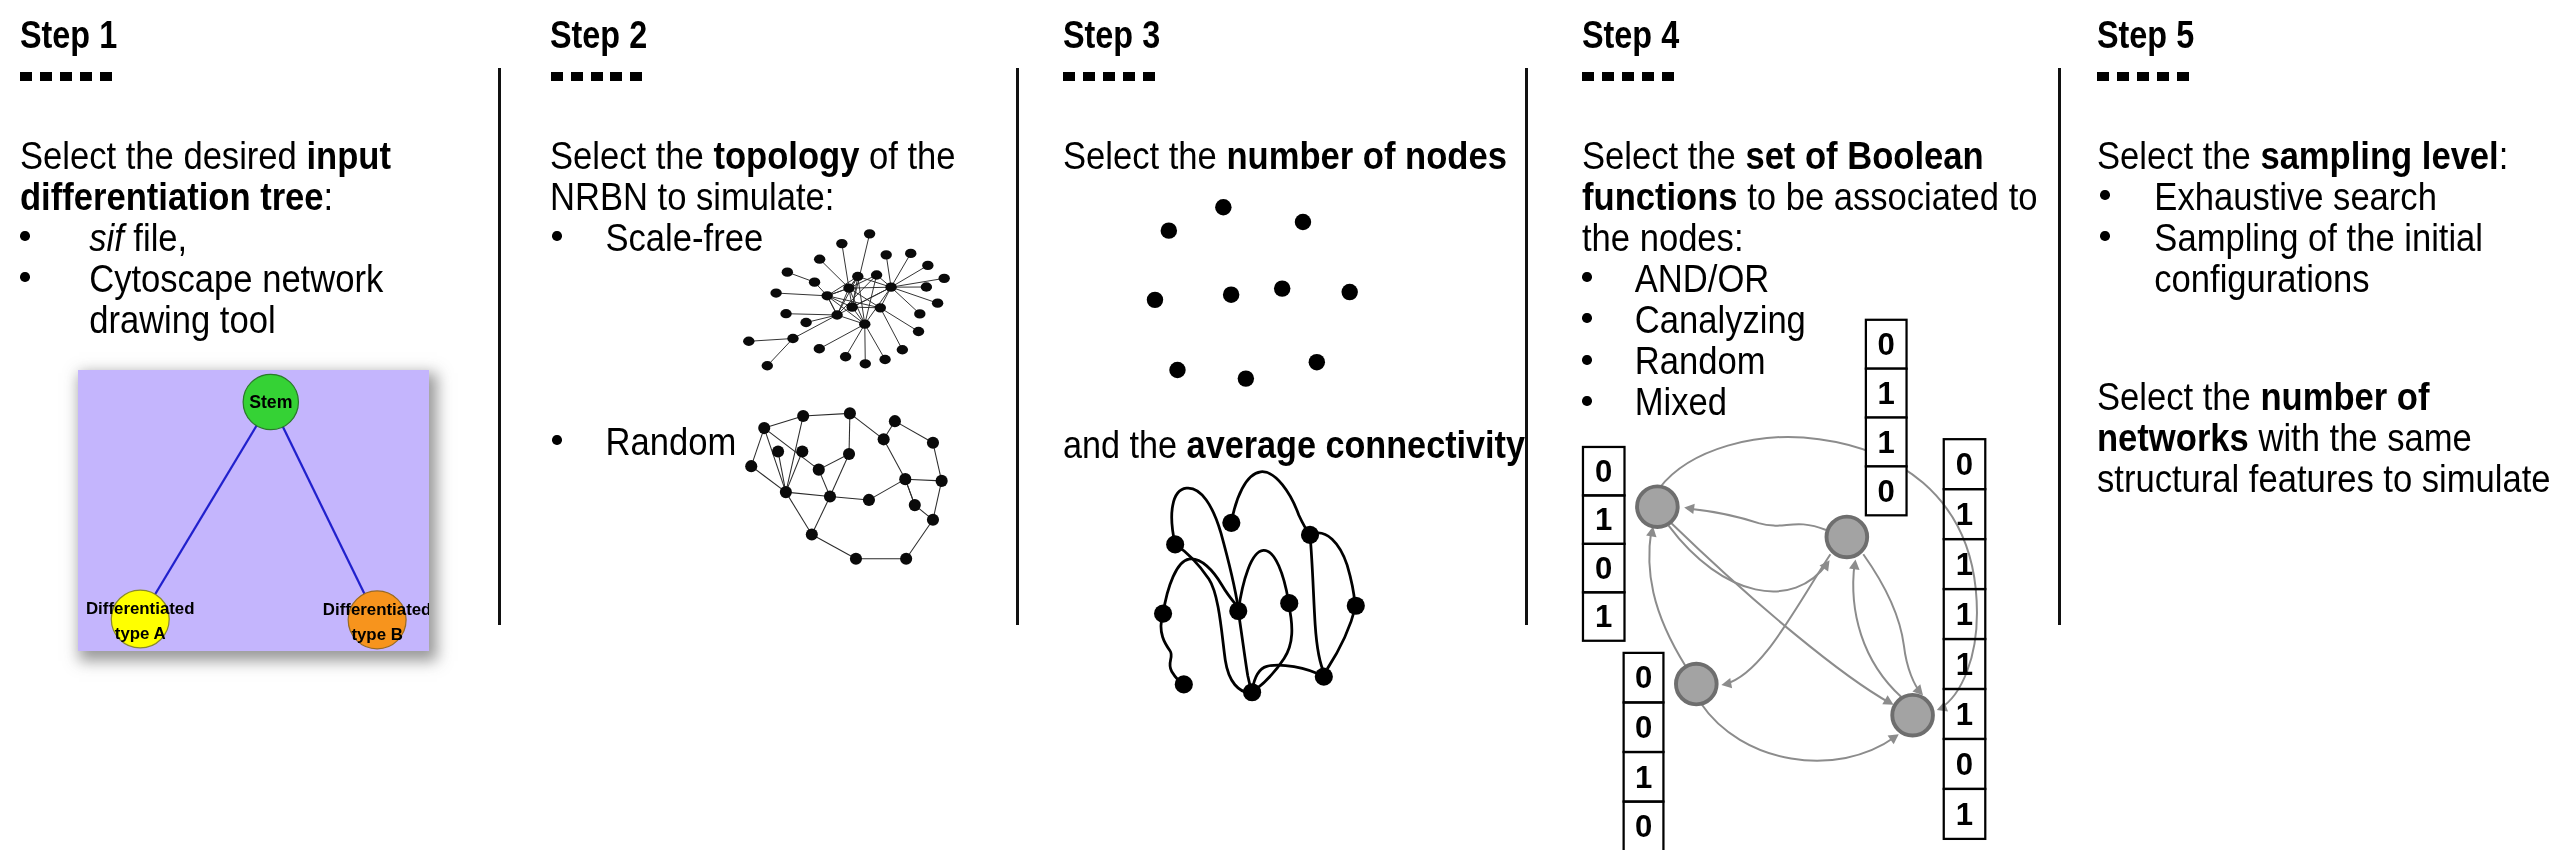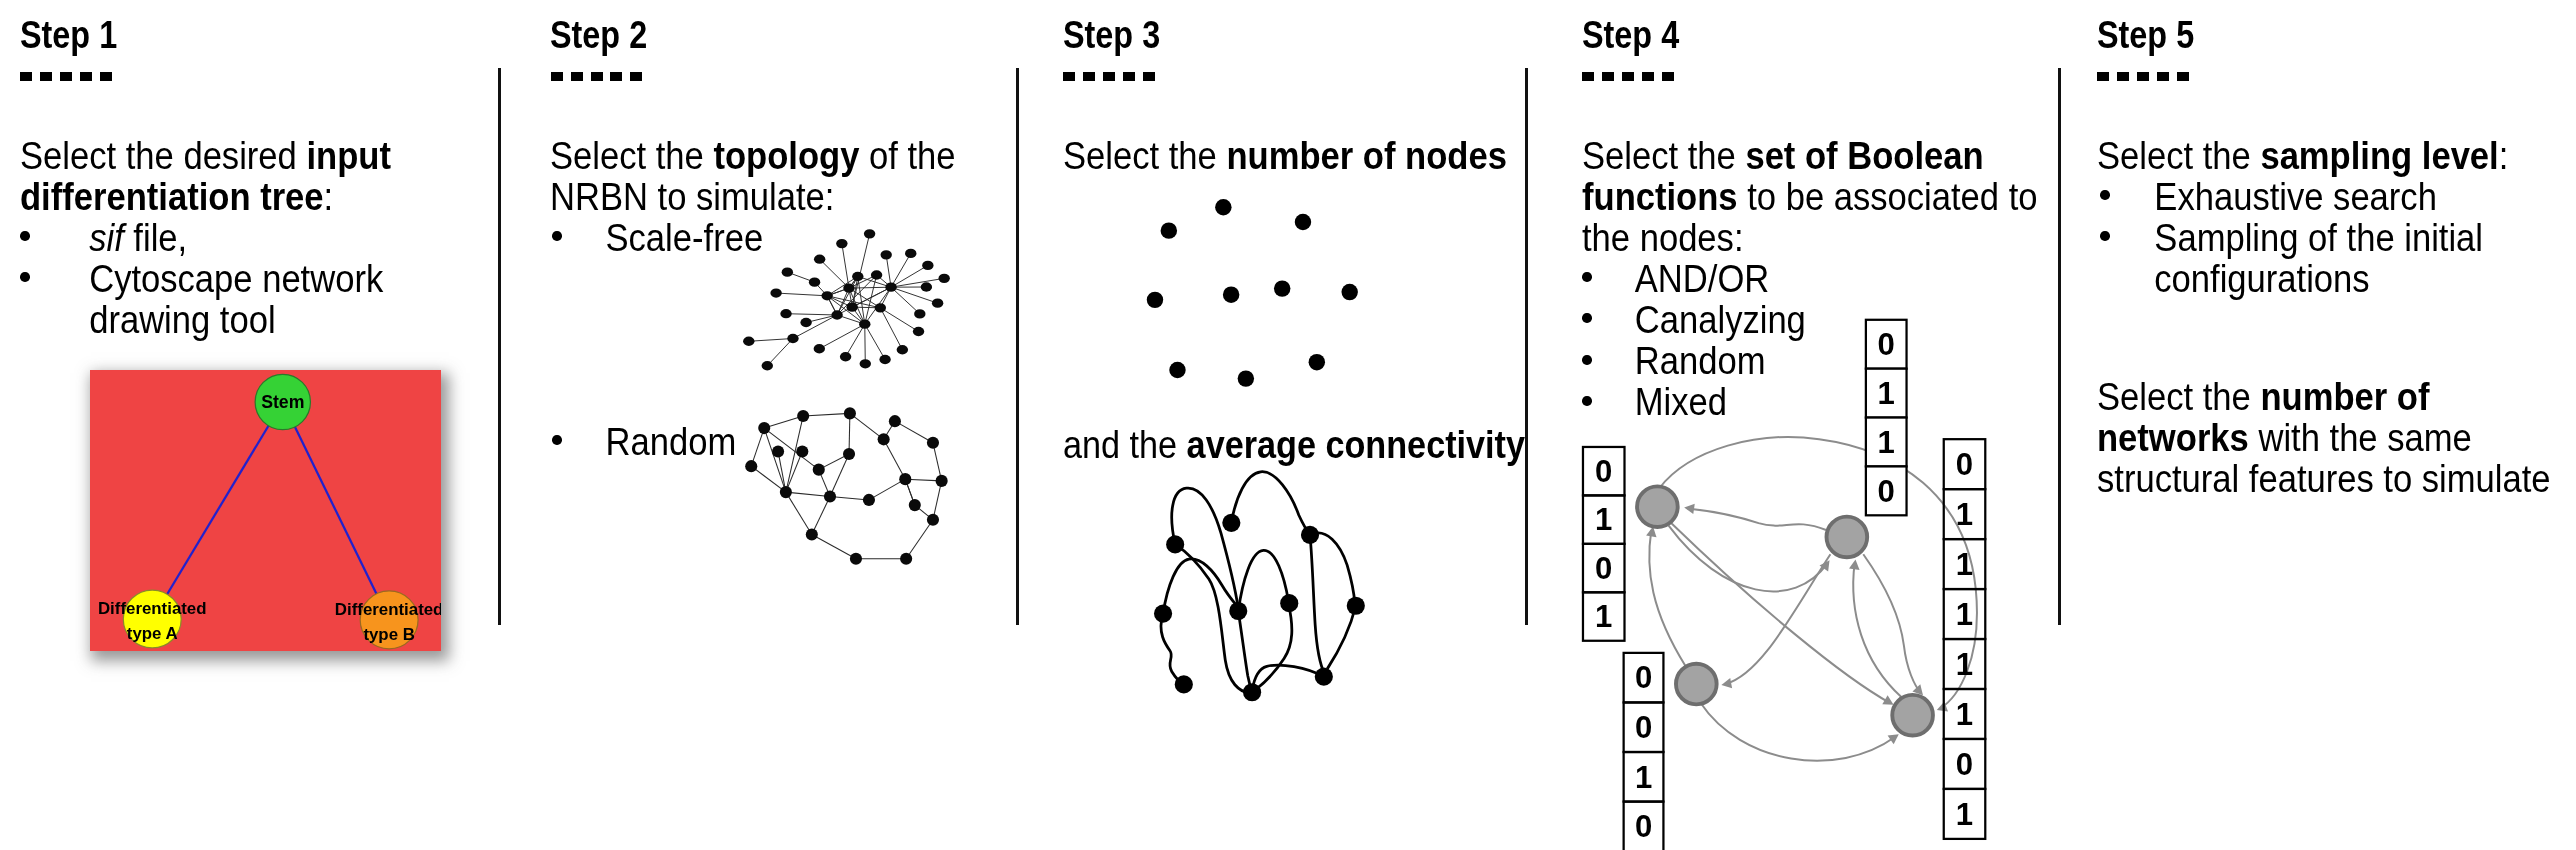--- a/index.html
+++ b/index.html
@@ -4,21 +4,21 @@
 #page{position:relative;width:2576px;height:851px;background:#fff;overflow:hidden;
   font-family:"Liberation Sans",sans-serif;color:#000}
 .abs{position:absolute}
 .hdr{position:absolute;font-size:39px;font-weight:bold;line-height:39px;
   transform:scaleX(0.83);transform-origin:0 0;white-space:pre}
 .body{position:absolute;font-size:38px;line-height:41px;
   transform:scaleX(0.91);transform-origin:0 0;white-space:pre}
 .sep{position:absolute;width:2.6px;height:557px;top:68px;background:#111}
 .dash{position:absolute;height:8.7px;width:12px;background:#000;top:72px}
 .blt{position:absolute;width:9.5px;height:9.5px;border-radius:50%;background:#000}
-#treebox{left:90px;top:370px;width:351px;height:281px;background:#ef4444;
+#treebox{left:78px;top:370px;width:351px;height:281px;background:#c4b5fd;
   box-shadow:4.3px 6px 14px 3.5px rgba(70,70,70,0.55)}
 .nl{font-weight:bold;text-anchor:middle;fill:#000}
 .tb{font-size:36px;font-weight:bold;text-anchor:middle;fill:#000}
 i{font-style:italic}
 </style></head><body>
 <div id="page">
 <div class="sep" style="left:498px"></div>
 <div class="sep" style="left:1016px"></div>
 <div class="sep" style="left:1525px"></div>
 <div class="sep" style="left:2058px"></div>

